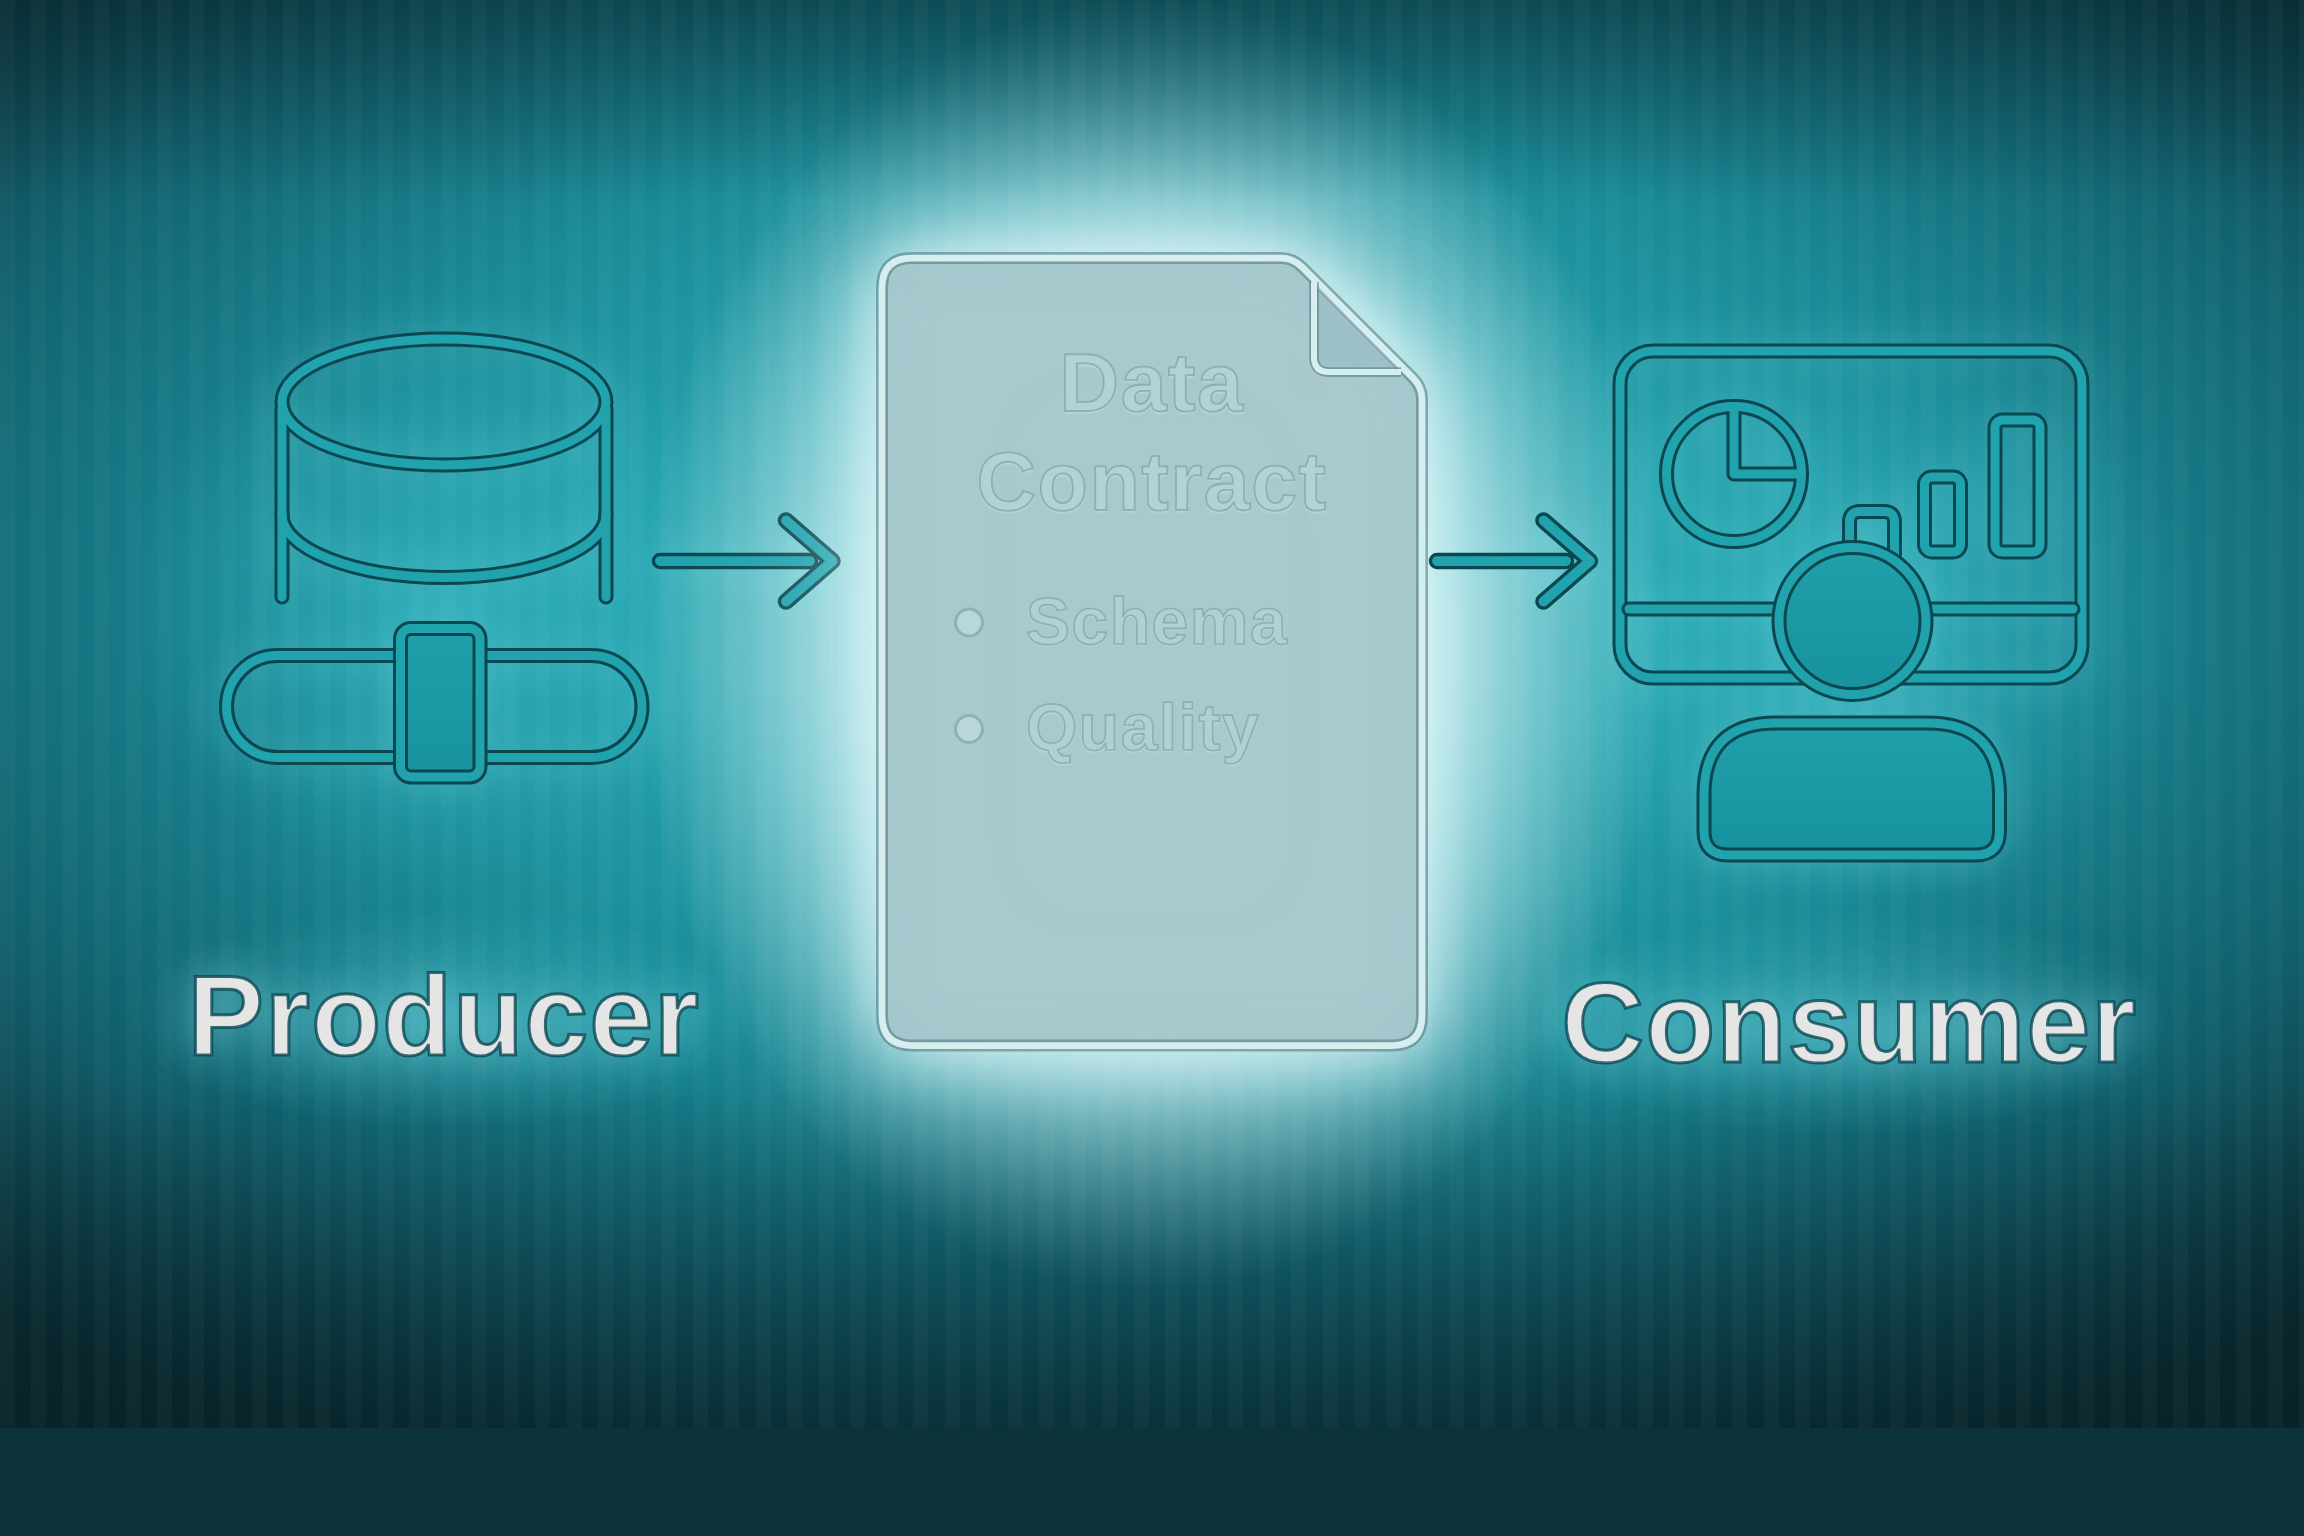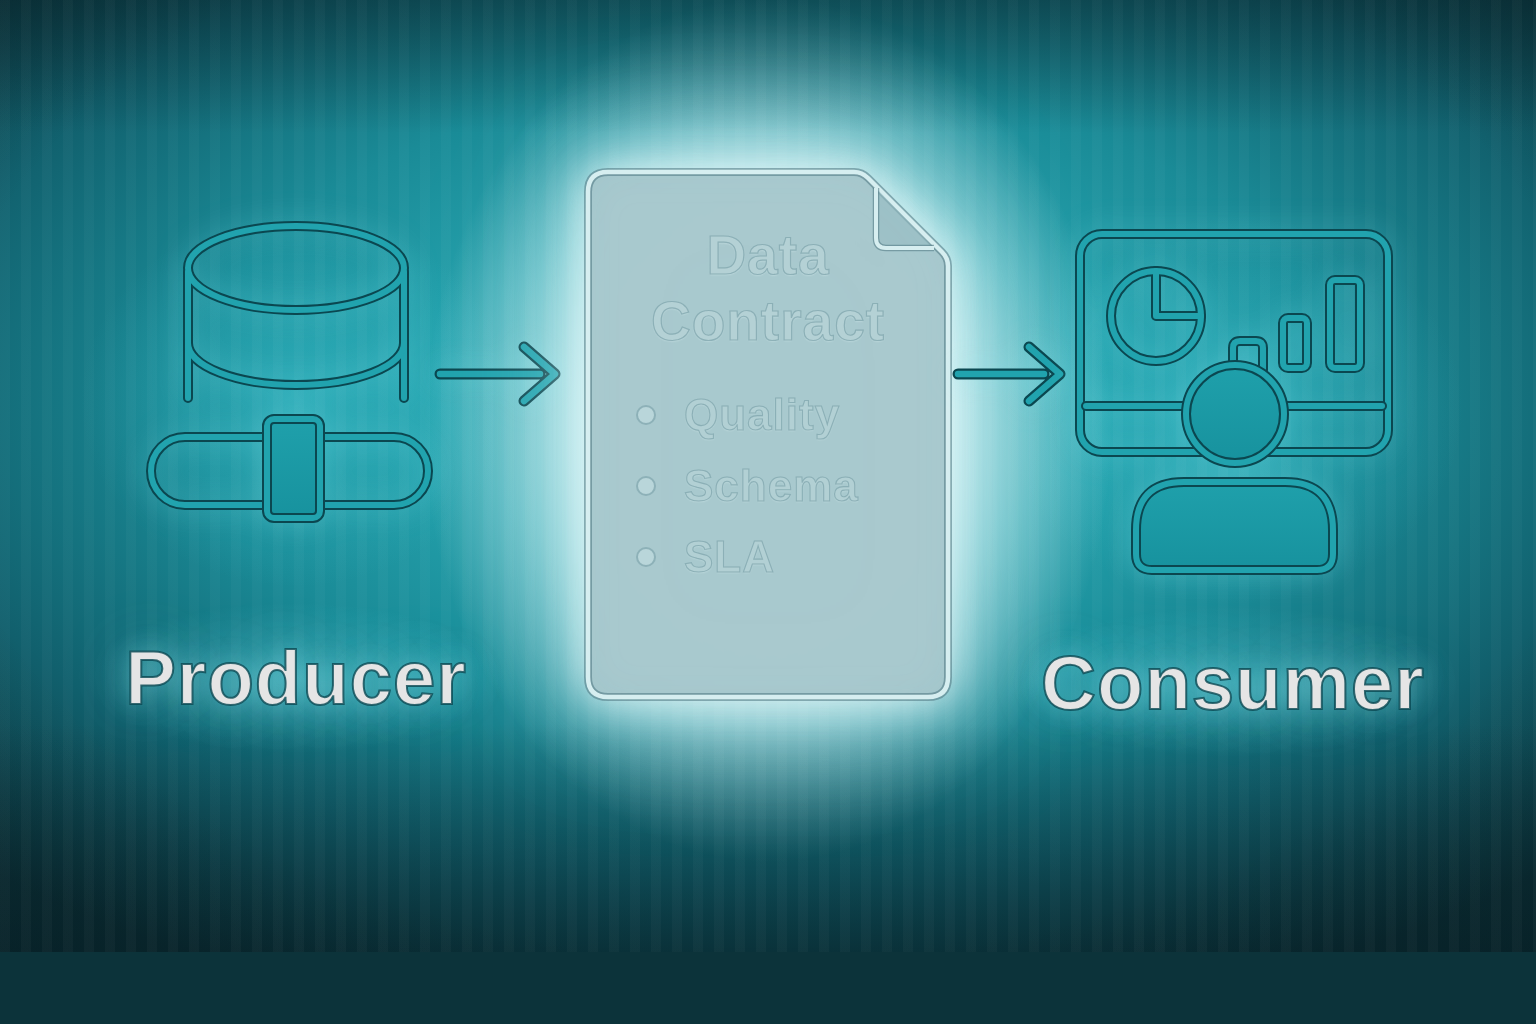--- a/index.html
+++ b/index.html
@@ -153,27 +153,23 @@
         <path class="s-light" d="M 1184 482 L 1285 482 Q 1333 482 1333 530 L 1333 554 Q 1333 570 1317 570 L 1152 570 Q 1136 570 1136 554 L 1136 530 Q 1136 482 1184 482 Z"></path>
       </g>
     </g>
   </svg>
 
   <div class="doc-title">Data Contract</div>
 
   <div class="doc-list">
     <div class="doc-item">
       <span class="doc-bullet"></span>
-      <span class="doc-item-label">Quality</span>
-    </div>
-    <div class="doc-item">
-      <span class="doc-bullet"></span>
       <span class="doc-item-label">Schema</span>
     </div>
     <div class="doc-item">
       <span class="doc-bullet"></span>
-      <span class="doc-item-label">SLA</span>
+      <span class="doc-item-label">Quality</span>
     </div>
   </div>
 
   <div class="node-label label-producer">Producer</div>
   <div class="node-label label-consumer">Consumer</div>
 </div>
 
 </body></html>

